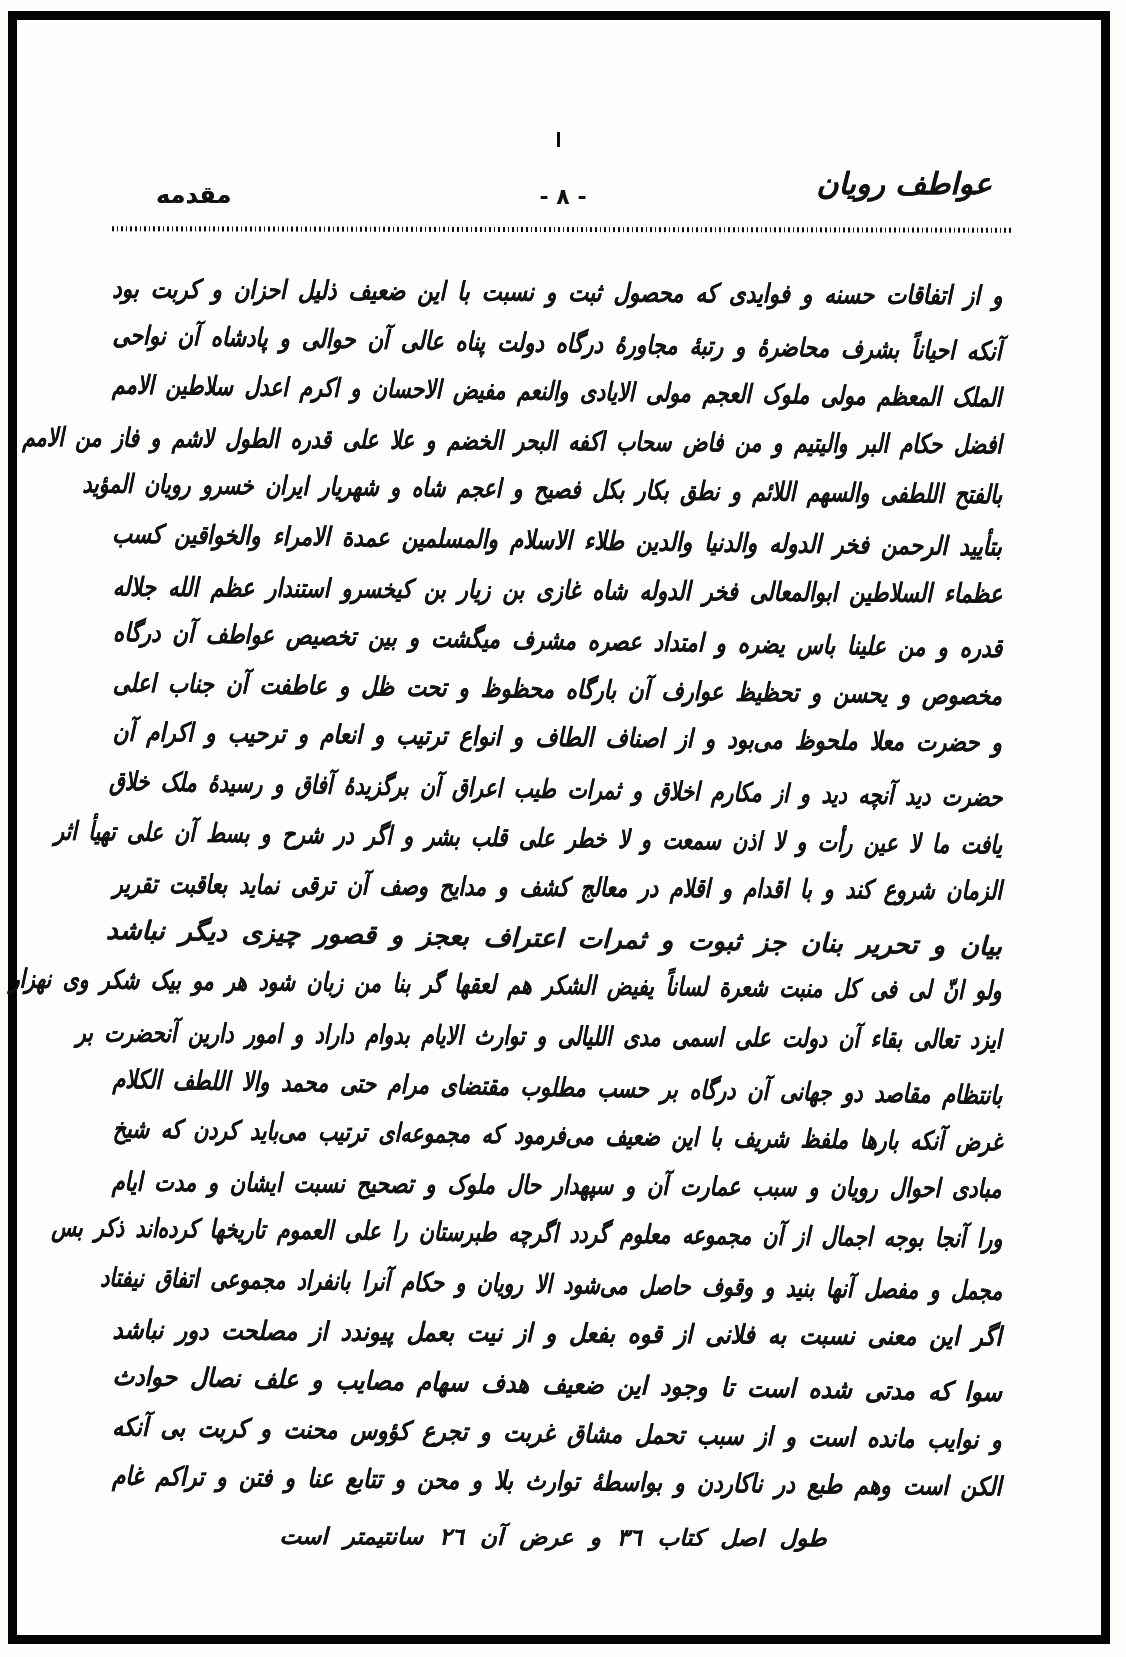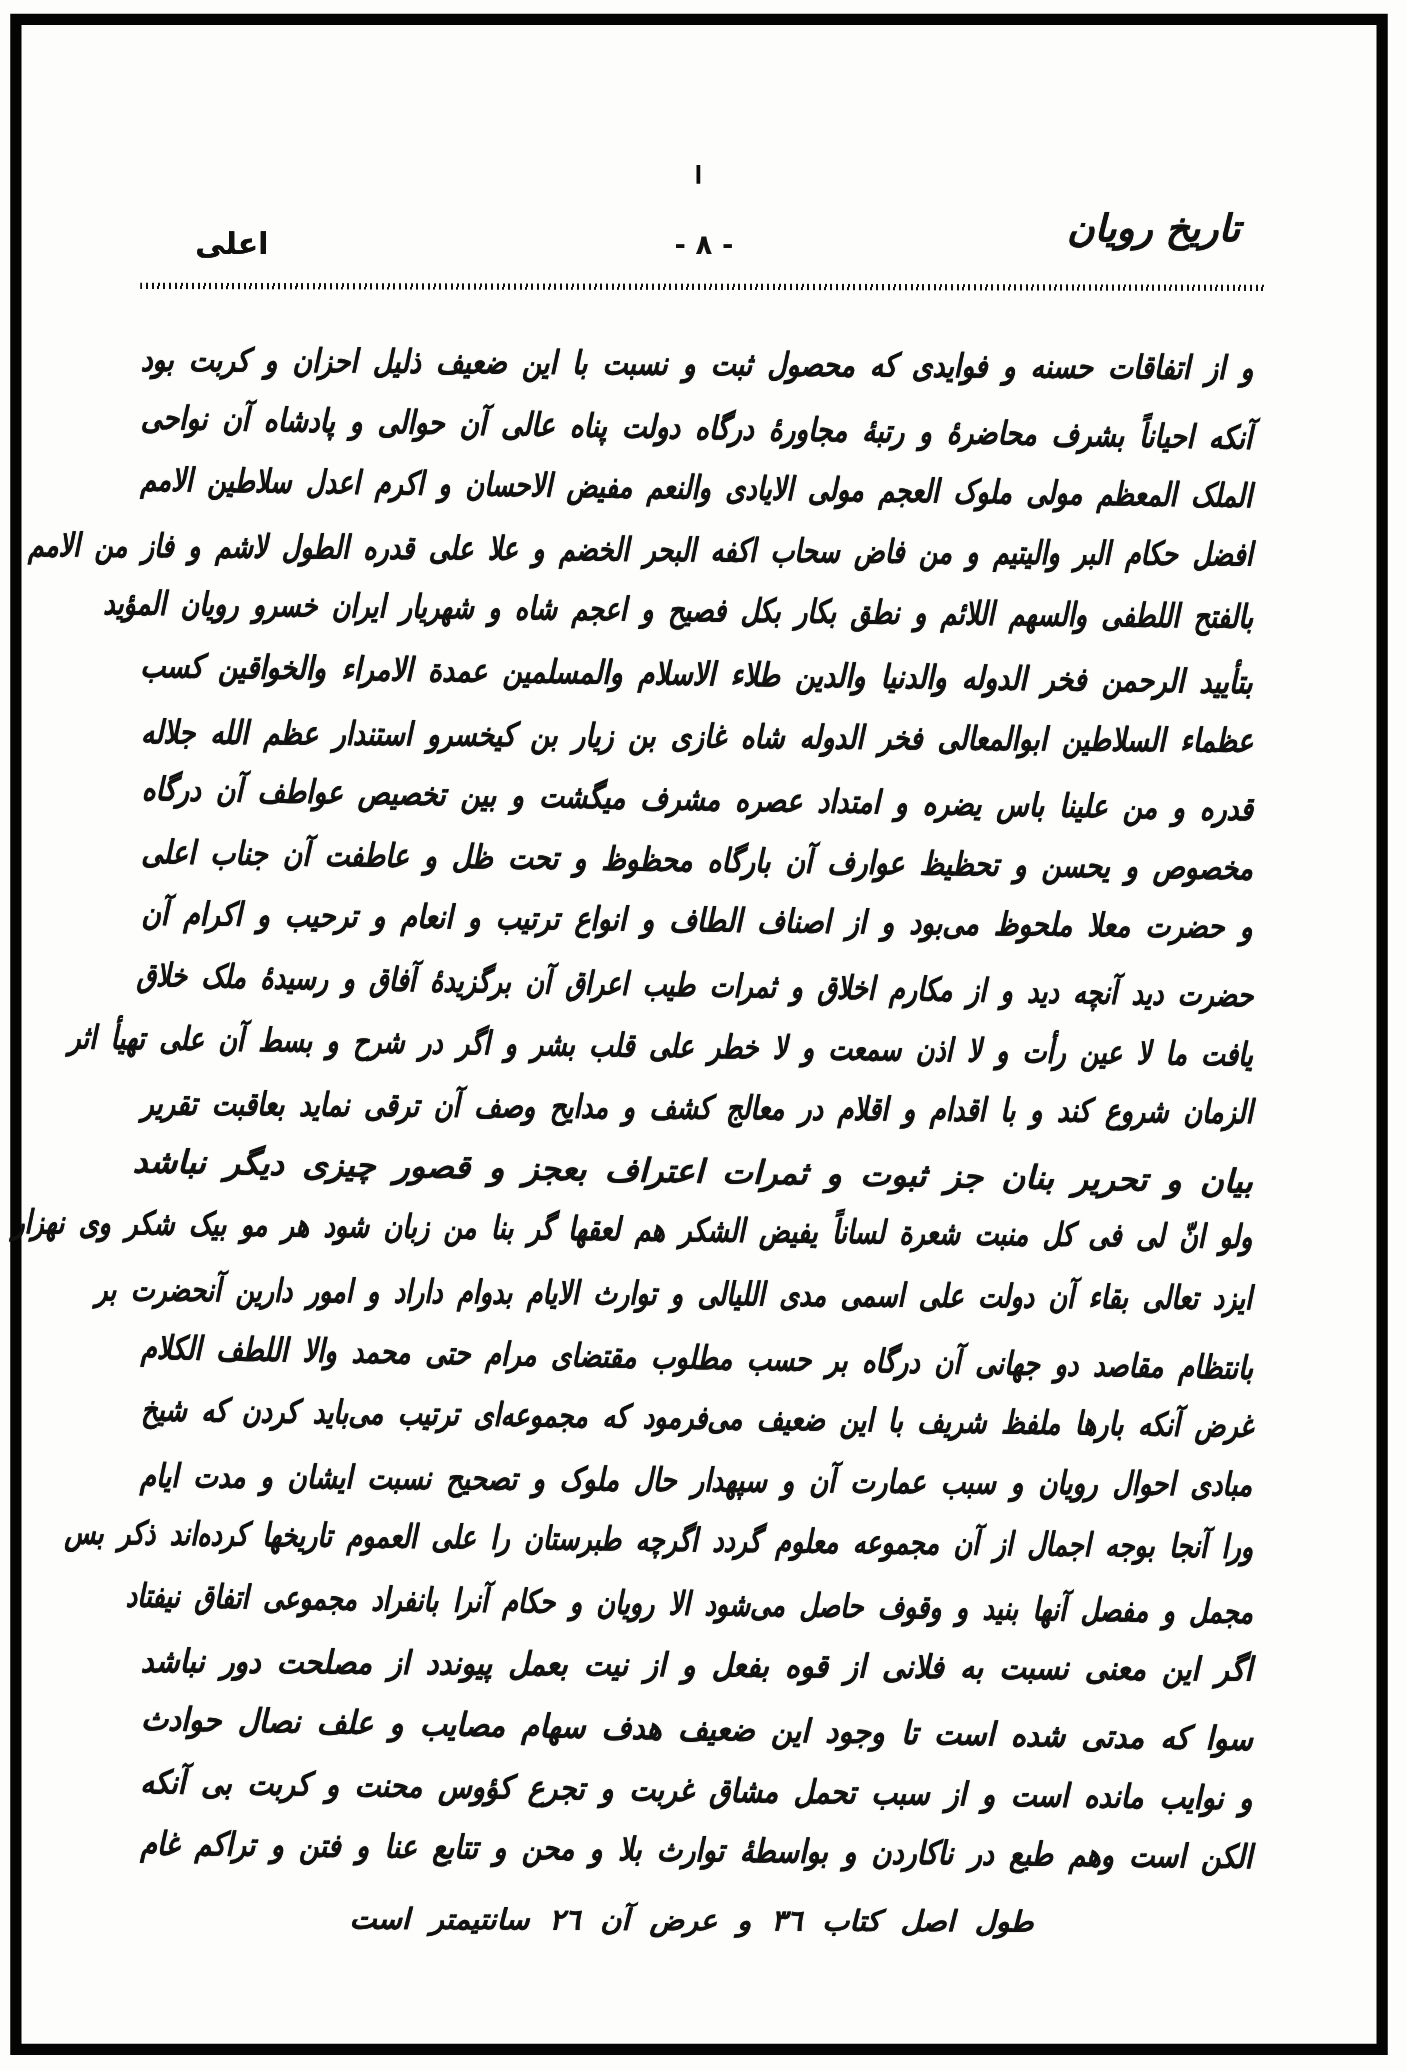--- a/index.html
+++ b/index.html
@@ -84,23 +84,23 @@
   }
 </style>
 </head>
 <body>
 
 <div class="page">
   <div class="frame"></div>
   <div class="top-tick"></div>
 
   <div class="header">
-    <div class="h-right">تاریخ رویان</div>
+    <div class="h-right">عواطف رویان</div>
     <div class="h-center">- ٨ -</div>
-    <div class="h-left">اعلی</div>
+    <div class="h-left">مقدمه</div>
   </div>
 
   <div class="rule"></div>
 
   <div class="mbody">
       <div class="line"><span class="ltext" style="transform: scaleX(0.817);">و از اتفاقات حسنه و فوایدی که محصول ثبت و نسبت با این ضعیف ذلیل احزان و کربت بود</span></div>
       <div class="line"><span class="ltext" style="transform: scaleX(0.81);">آنکه احیاناً بشرف محاضرهٔ و رتبهٔ مجاورهٔ درگاه دولت پناه عالی آن حوالی و پادشاه آن نواحی</span></div>
       <div class="line"><span class="ltext" style="transform: scaleX(0.786);">الملک المعظم مولی ملوک العجم مولی الایادی والنعم مفیض الاحسان و اکرم اعدل سلاطین الامم</span></div>
       <div class="line"><span class="ltext" style="transform: scaleX(0.78);">افضل حکام البر والیتیم و من فاض سحاب اکفه البحر الخضم و علا علی قدره الطول لاشم و فاز من الامم</span></div>
       <div class="line"><span class="ltext" style="transform: scaleX(0.78);">بالفتح اللطفی والسهم اللائم و نطق بکار بکل فصیح و اعجم شاه و شهریار ایران خسرو رویان المؤید</span></div>

